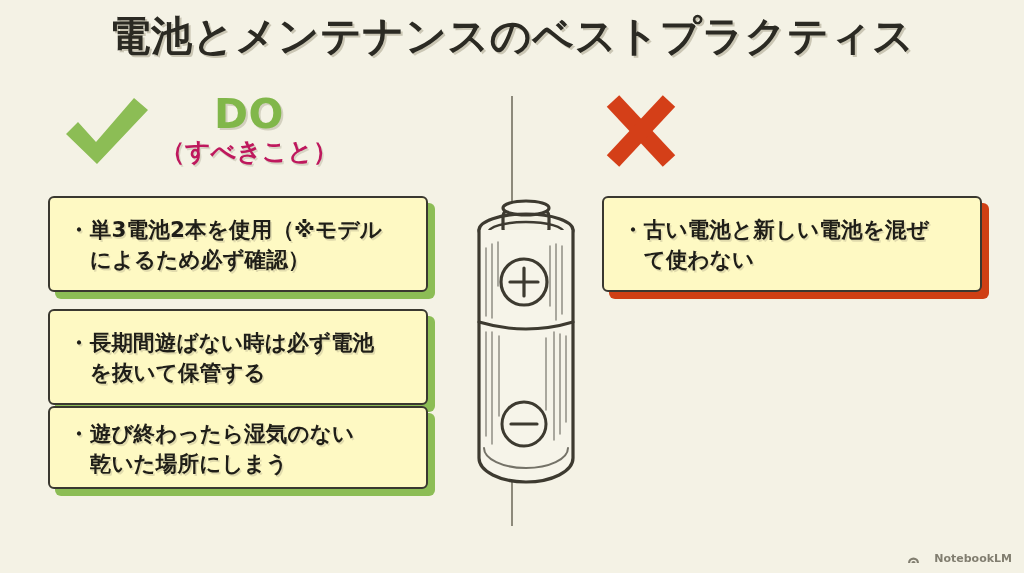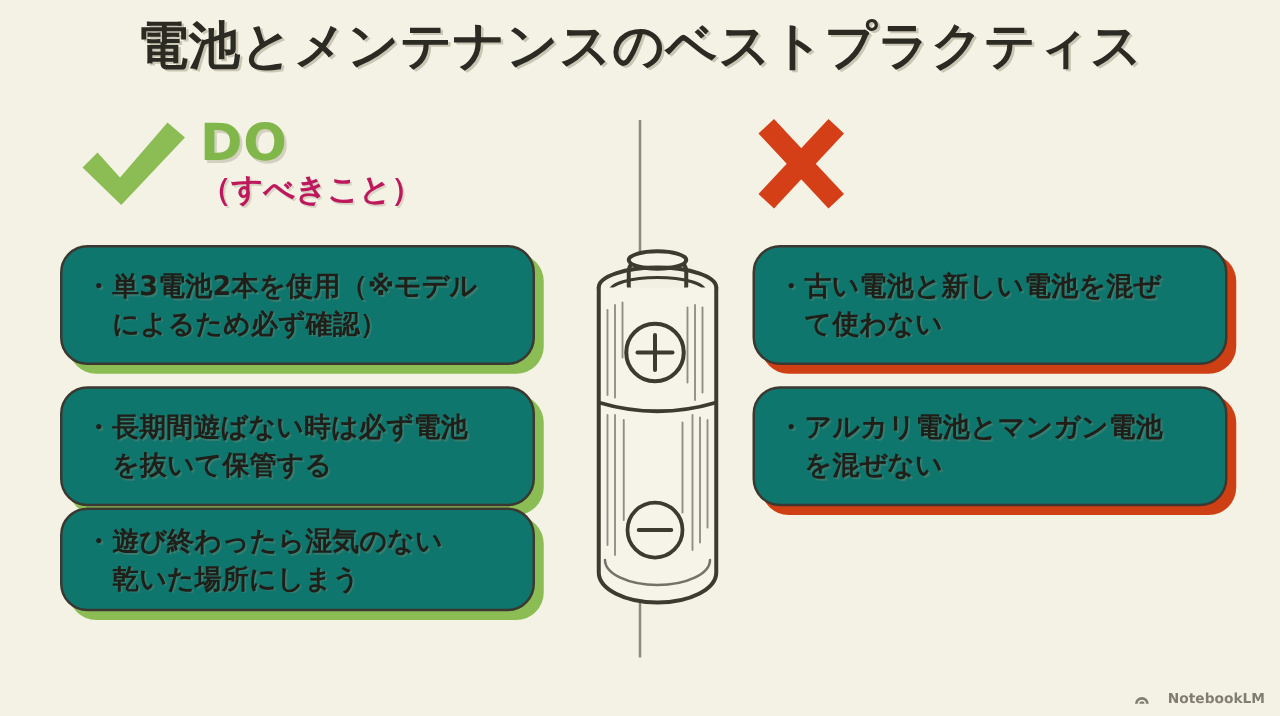--- a/index.html
+++ b/index.html
@@ -57,21 +57,21 @@
     margin-left: 6px;
     margin-top: 2px;
   }
   .head-main {
     font-size: 41px;
     font-weight: 800;
     line-height: 1.0;
     letter-spacing: 0.5px;
     text-shadow: 2px 2px 0 rgba(150,145,120,0.35);
   }
-  #do-main   { color: #81b74a; }
+  #do-main   { color: #81b74a; text-align: center; }
   #dont-main { color: #d43f18; }
   .head-sub {
     font-size: 25px;
     font-weight: 700;
     color: #be185d;
     margin-top: 3px;
     line-height: 1.1;
     white-space: nowrap;
     text-shadow: 1.5px 1.5px 0 rgba(150,145,120,0.30);
   }
@@ -91,23 +91,23 @@
     left: 466px;
     top: 186px;
     width: 120px;
     height: 316px;
   }
 
   
   .card {
     position: absolute;
     box-sizing: border-box;
-    border-radius: 22px;
+    border-radius: 6px;
     border: 2.5px solid #3a3830;
-    background: #0f766e;
+    background: #fef9c3;
     padding: 14px 18px 12px 18px;
     display: flex;
     align-items: center;
     font-size: 21.5px;
     font-weight: 700;
     color: #1f1e18;
     line-height: 1.38;
     letter-spacing: 0.2px;
     text-shadow: 1.5px 1.5px 0 rgba(150,145,120,0.28);
     white-space: pre-line;
@@ -214,22 +214,20 @@
 
   <div class="card do do-col row1">・単3電池2本を使用（※モデル
 　によるため必ず確認）</div>
   <div class="card do do-col row2">・長期間遊ばない時は必ず電池
 　を抜いて保管する</div>
   <div class="card do do-col row3">・遊び終わったら湿気のない
 　乾いた場所にしまう</div>
 
   <div class="card dont dont-col row1">・古い電池と新しい電池を混ぜ
 　て使わない</div>
-  <div class="card dont dont-col row2">・アルカリ電池とマンガン電池
-　を混ぜない</div>
 
   <div id="watermark">
     <span>
       <svg width="13" height="11" viewBox="0 0 13 11">
         <path d="M1 10 a5.5 5.5 0 0 1 11 0 h-2.2 a3.3 3.3 0 0 0 -6.6 0 z" fill="#6e6a5c"></path>
         <path d="M4.4 10 a2.1 2.1 0 0 1 4.2 0 z" fill="#6e6a5c"></path>
       </svg>
     </span>
     <span>NotebookLM</span>
   </div>

